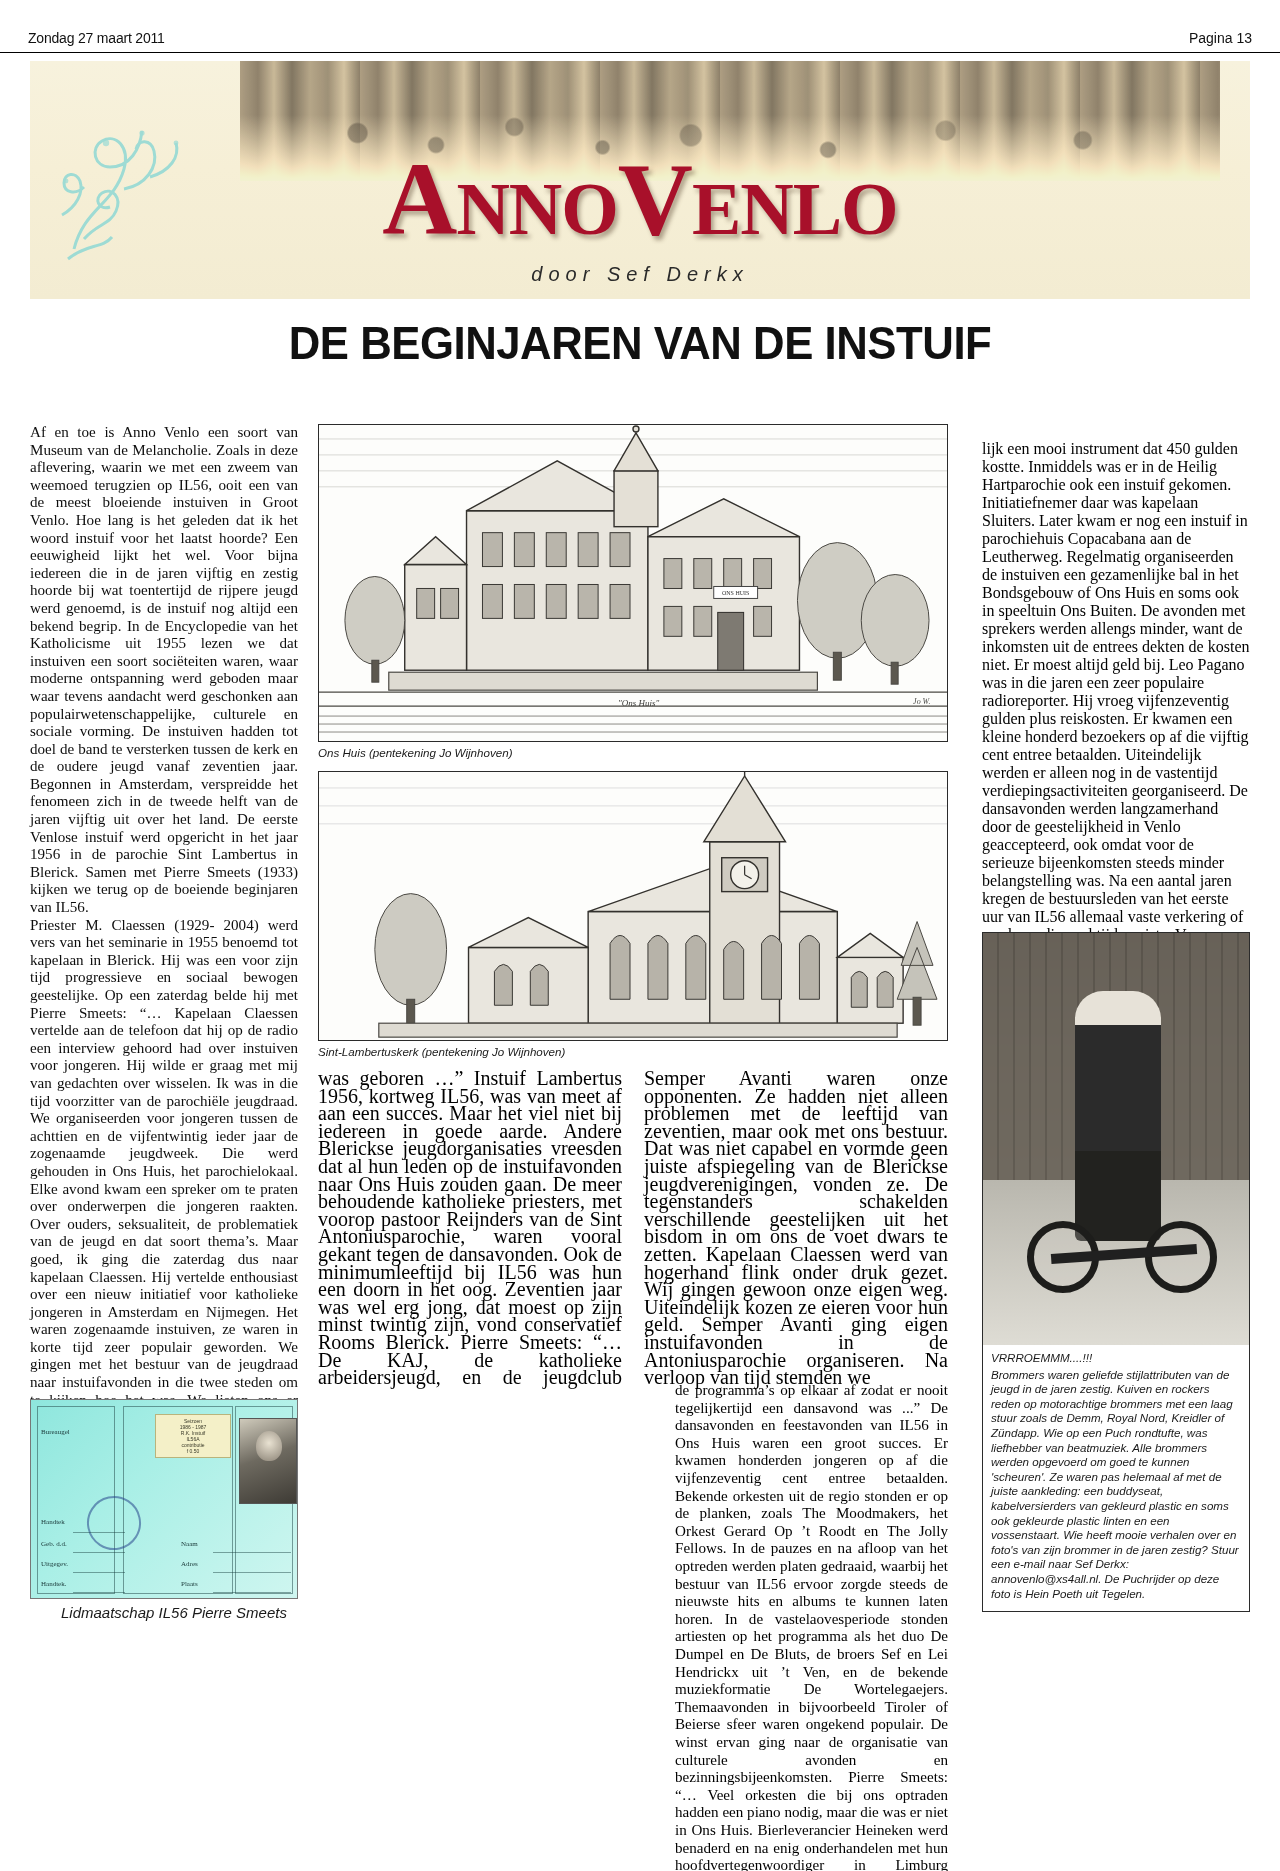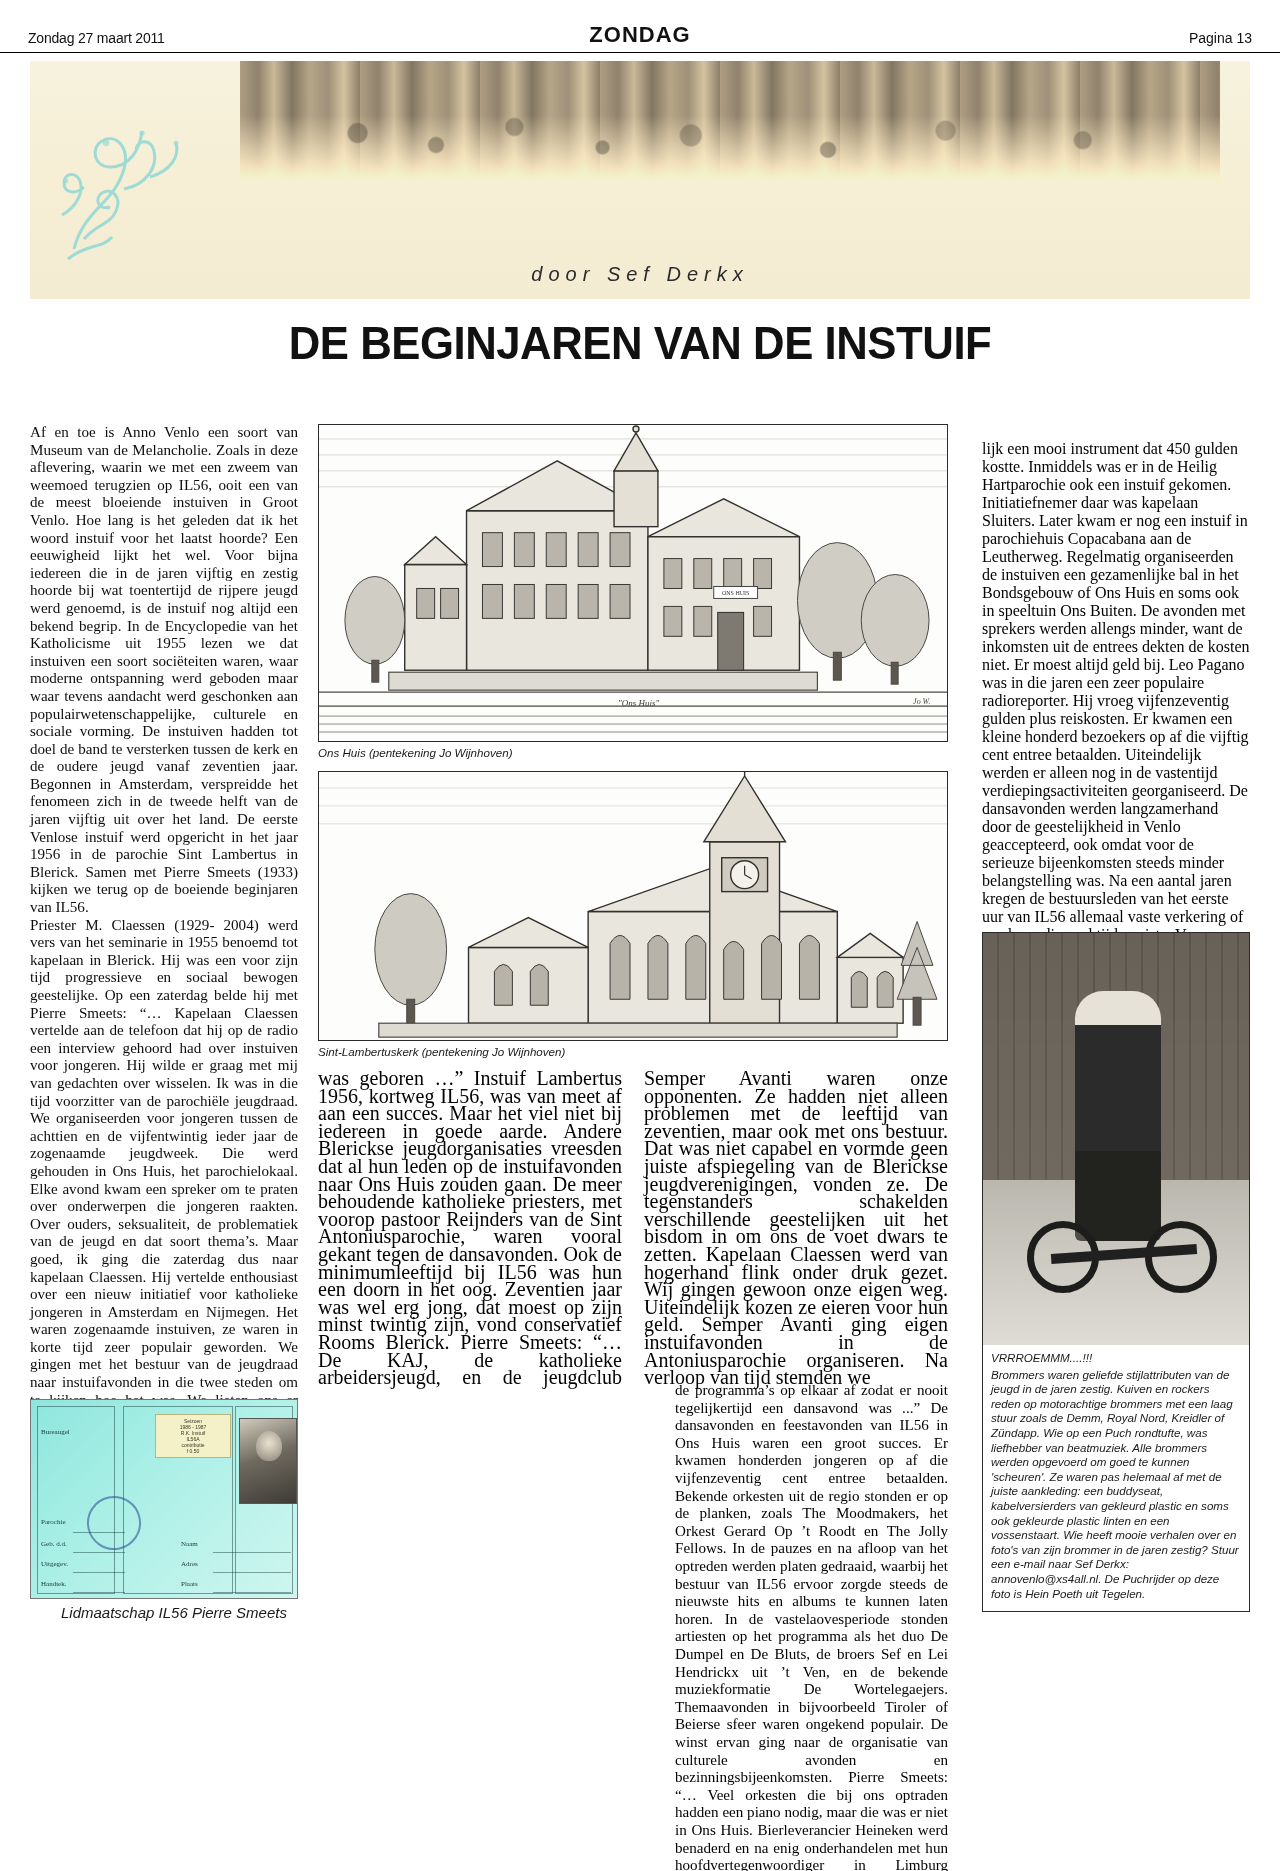--- a/index.html
+++ b/index.html
@@ -222,21 +222,20 @@
   
   .sketch { position:absolute; inset:0; }
 </style>
 </head>
 <body>
 
 <div class="page">
 
   <div class="topbar">
     <div class="date">Zondag 27 maart 2011</div>
-    <div class="title">ZONDAG</div>
     <div class="pagenum">Pagina 13</div>
   </div>
   <div class="rule"></div>
 
   <div class="masthead">
     <div class="mh-photo"></div>
 
     <svg class="mh-flourish" viewBox="0 0 190 150">
       <g fill="none" stroke="#8fd8d4" stroke-width="3">
         <path d="M20,130 C30,90 60,85 70,50 C76,28 62,14 48,22 C36,29 40,48 56,48 C76,48 86,30 88,12"></path>
@@ -247,20 +246,23 @@
         <path d="M14,140 C34,124 48,130 58,118"></path>
       </g>
       <g fill="#8fd8d4" opacity=".75">
         <circle cx="52" cy="24" r="3.2"></circle>
           <circle cx="88" cy="14" r="2.6"></circle>
         <circle cx="12" cy="62" r="2.4"></circle>
           <circle cx="122" cy="24" r="2.4"></circle>
       </g>
     </svg>
 
+    <div class="mh-logo">
+      <span>A</span><span class="sm">NNO</span><span>V</span><span class="sm">ENLO</span>
+    </div>
 
     <div class="mh-sub">door  Sef  Derkx</div>
   </div>
 
   <h1 class="headline">DE BEGINJAREN VAN DE INSTUIF</h1>
 
   <div class="content">
 
     <div class="colA">
       <div class="col" style="position:relative;left:0;width:268px;">
@@ -277,21 +279,21 @@
           <div class="stamp">
             <div>Seizoen</div>
             <div>1986 - 1987</div>
             <div>R.K. Instuif</div>
             <div>IL56A</div>
             <div>contributie</div>
             <div>f 0.50</div>
           </div>
           <div class="photo"></div>
           <div class="seal"></div>
-          <div class="lbl" style="left:10px;top:118px;">Parochie</div>
+          <div class="lbl" style="left:10px;top:118px;">Handtek</div>
           <div class="lbl" style="left:10px;top:140px;">Geb. d.d.</div>
           <div class="lbl" style="left:10px;top:160px;">Uitgegev.</div>
           <div class="lbl" style="left:10px;top:180px;">Handtek.</div>
           <div class="lbl" style="left:150px;top:140px;">Naam</div>
           <div class="lbl" style="left:150px;top:160px;">Adres</div>
           <div class="lbl" style="left:150px;top:180px;text-align:center;">Plaats</div>
           <div class="ruleline" style="left:42px;top:132px;width:52px;"></div>
           <div class="ruleline" style="left:42px;top:152px;width:52px;"></div>
           <div class="ruleline" style="left:42px;top:172px;width:52px;"></div>
           <div class="ruleline" style="left:42px;top:192px;width:52px;"></div>

